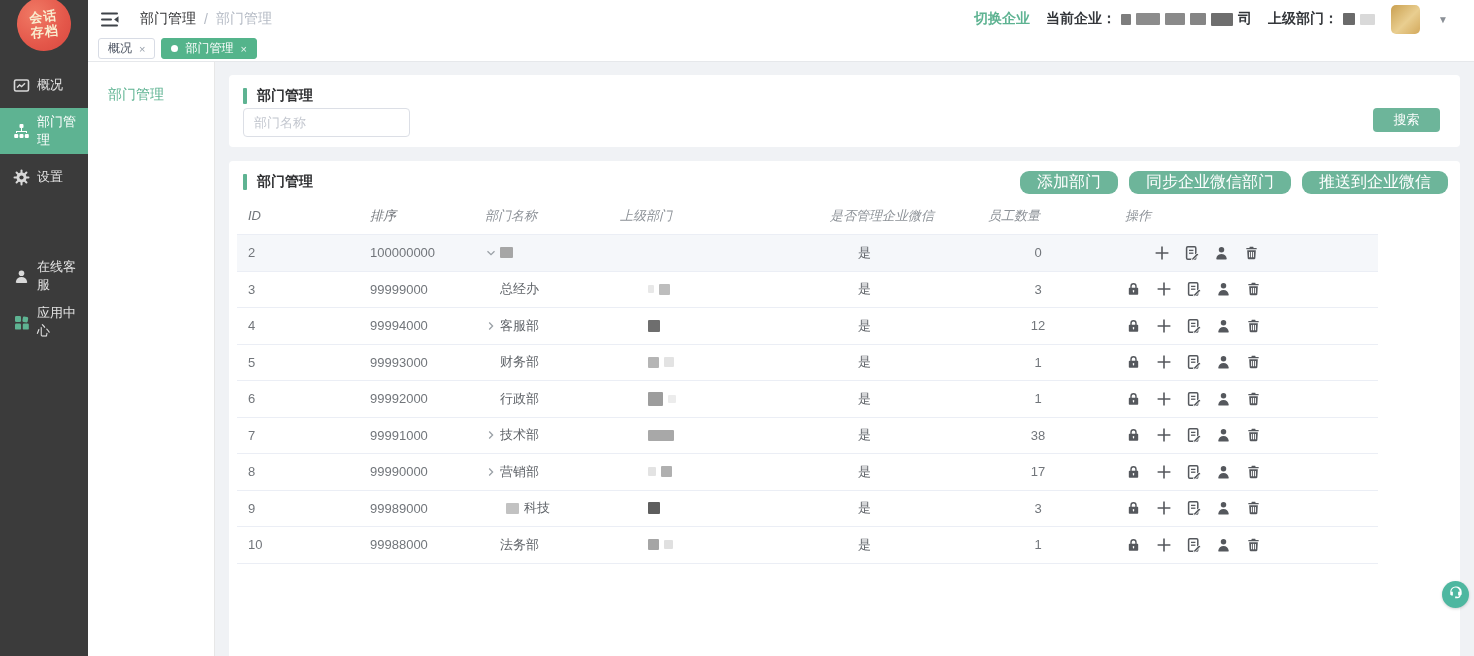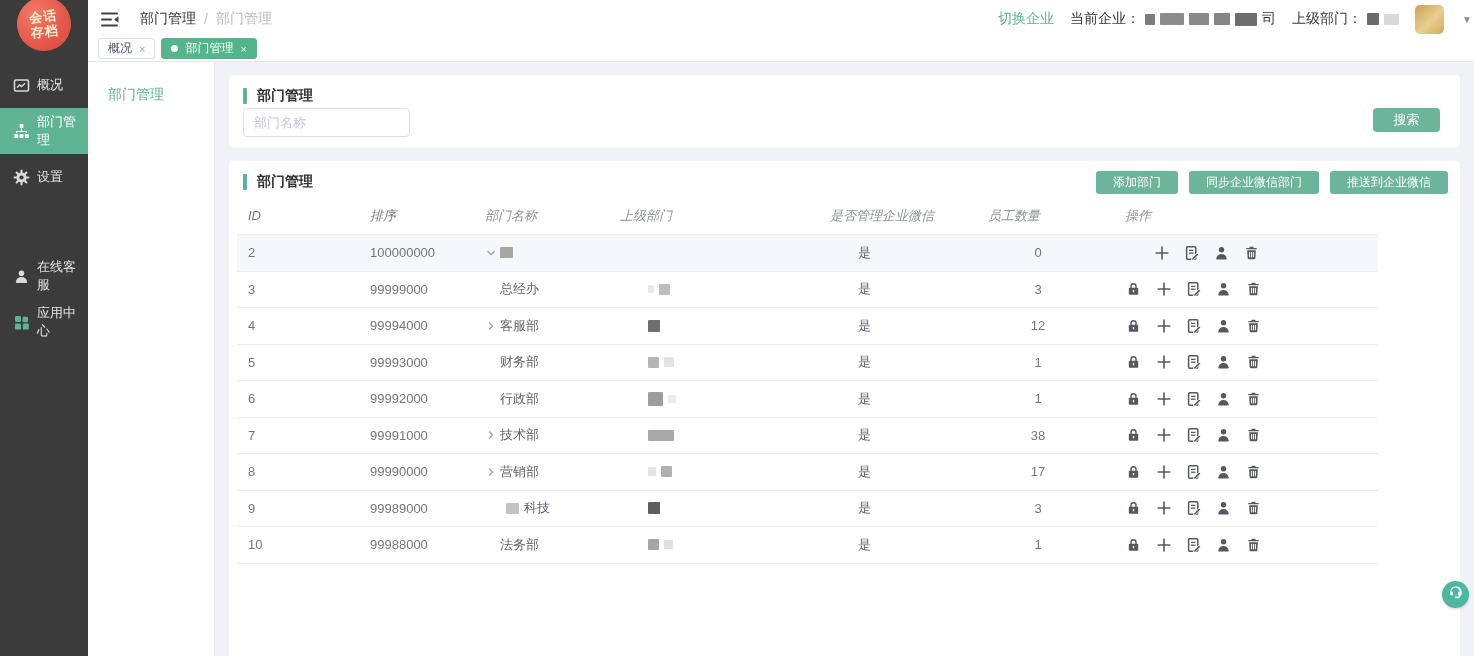--- a/index.html
+++ b/index.html
@@ -20,21 +20,21 @@
   .nav-item.active { background:#5eb392; color:#fff; }
   .nav-item .nicon { width:17px; height:17px; display:inline-flex; align-items:center; justify-content:center; flex:0 0 17px; }
   .nav-gap { height:53px; }
 
   
   .topbar { position:absolute; left:88px; top:0; width:1386px; height:38px; background:#fff;
     display:flex; align-items:center; z-index:4; }
   .burger { margin-left:13px; width:20px; height:16px; display:inline-flex; align-items:center; cursor:pointer; }
   .crumb { margin-left:19px; font-size:14px; color:#303133; display:flex; align-items:center; gap:8px; }
   .crumb .sep, .crumb .cur { color:#b4bac4; }
-  .top-right { margin-left:auto; display:flex; align-items:center; gap:16px; padding-right:2px; font-size:14px; color:#33363a; }
+  .top-right { margin-left:auto; display:flex; align-items:center; gap:16px; padding-right:26px; font-size:14px; color:#33363a;font-weight:bold; }
   .link-green { color:#5eb392; cursor:pointer; }
   .redact-group { display:inline-flex; align-items:center; gap:5px; }
   .redact { display:inline-block; border-radius:1px; filter:blur(0.6px); }
   .avatar { width:29px; height:29px; border-radius:5px;
     background:linear-gradient(135deg,#caa050,#e9ce90 55%,#d3a95c); filter:blur(0.7px); cursor:pointer; }
   .caret { color:#8a8f96; font-size:10px; margin-left:2px; cursor:pointer; }
 
   
   .tabbar { position:absolute; left:88px; top:38px; width:1386px; height:24px; background:#fff;
     border-bottom:1px solid #e6e8eb; display:flex; align-items:flex-start; padding-left:10px; gap:6px; z-index:4; }
@@ -60,21 +60,21 @@
   .tlabel { font-size:14px; font-weight:bold; color:#303133; }
 
   .dept-input { position:absolute; left:14px; top:33px; width:167px; height:29px;
     border:1px solid #dcdfe6; border-radius:4px; padding:0 10px; font-size:13px; color:#303133; outline:none; }
   .dept-input::placeholder { color:#c3c7cf; }
   .search-btn { position:absolute; right:20px; top:33px; width:67px; height:24px; border:none;
     background:#6db59a; color:#fff; font-size:13px; border-radius:4px; cursor:pointer; }
 
   .btn-row { position:absolute; right:12px; top:10px; display:flex; gap:11px; }
   .g-btn { height:23px; padding:0 17px; border:none; background:#6db59a; color:#fff;
-    font-size:12px; border-radius:3px; cursor:pointer; white-space:nowrap; }
+    font-size:16px; border-radius:9px; cursor:pointer; white-space:nowrap; }
 
   
   .table { margin:6px 0 0 8px; width:1141px; }
   .trow { display:grid; grid-template-columns:122px 126px 135px 210px 158px 137px 1fr;
     align-items:center; height:36.5px; border-bottom:1px solid #ebeef5; font-size:13px; color:#5f6368; }
   .trow.head { height:38px; color:#8c9197;font-style:italic; }
   .trow.hl { background:#f5f7fa; }
   .cell { overflow:hidden; white-space:nowrap; }
   .c-id, .c-sort { padding-left:11px; color:#72767b; }
   .c-name { display:flex; align-items:center; }

